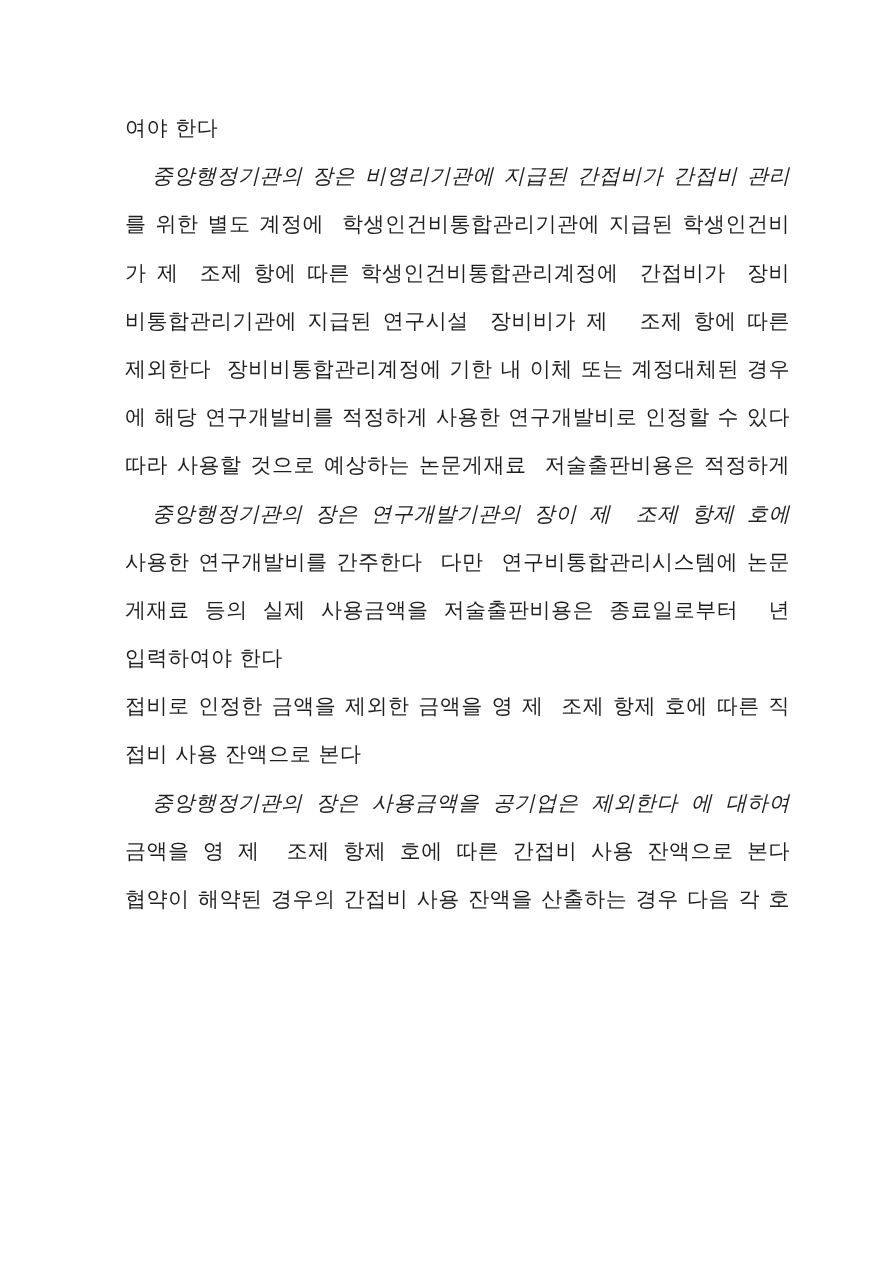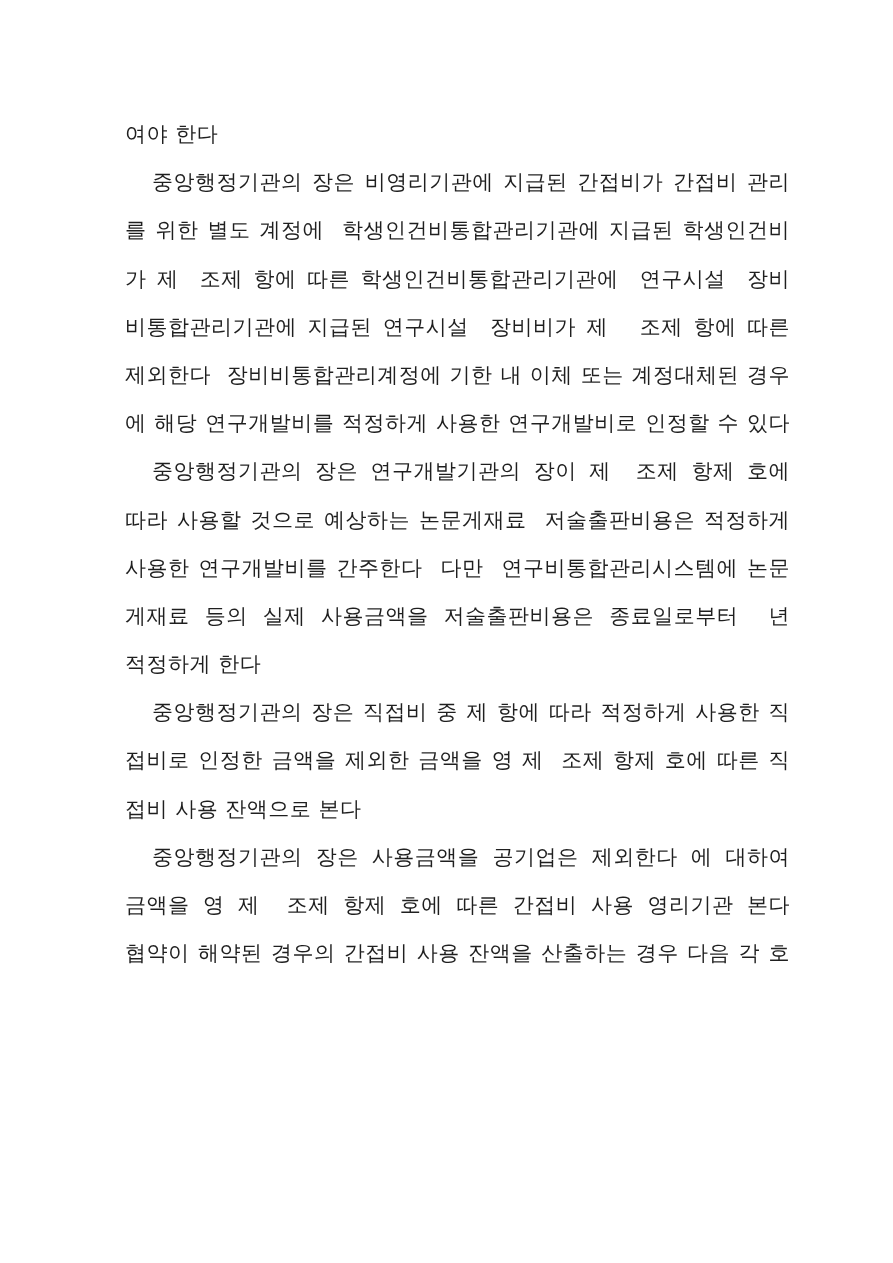--- a/index.html
+++ b/index.html
@@ -15,58 +15,58 @@
     position: relative;
     width: 893px;
     height: 1263px;
     background: #ffffff;
     overflow: hidden;
     font-family: "DejaVu Serif", "Liberation Serif", serif;
   }
   .text-block {
     position: absolute;
     left: 125px;
-    top: 110px;
+    top: 104px;
     width: 665px;
   }
   .line {
     font-size: 21px;
     line-height: 48.2px;
     height: 48.2px;
     white-space: pre-wrap;
     word-break: keep-all;
     overflow: hidden;
     text-align: left;
     letter-spacing: 0.5px;
   }
   .line.justify {
     text-align: justify;
     text-align-last: justify;
   }
   .line.indent {
     padding-left: 27px;
+    font-style: italic;
   }
 </style>
 </head>
 <body>
 
 <div class="page" style="background: rgb(255, 255, 255); color: rgb(31, 31, 31);">
   <div class="text-block">
       <div class="line">여야 한다</div>
       <div class="line justify indent">중앙행정기관의 장은 비영리기관에 지급된 간접비가 간접비 관리</div>
       <div class="line justify">를 위한 별도 계정에  학생인건비통합관리기관에 지급된 학생인건비</div>
-      <div class="line justify">가 제  조제 항에 따른 학생인건비통합관리기관에  연구시설  장비</div>
+      <div class="line justify">가 제  조제 항에 따른 학생인건비통합관리계정에  간접비가  장비</div>
       <div class="line justify">비통합관리기관에 지급된 연구시설  장비비가 제   조제 항에 따른</div>
       <div class="line justify">제외한다  장비비통합관리계정에 기한 내 이체 또는 계정대체된 경우</div>
       <div class="line justify">에 해당 연구개발비를 적정하게 사용한 연구개발비로 인정할 수 있다</div>
+      <div class="line justify">따라 사용할 것으로 예상하는 논문게재료  저술출판비용은 적정하게</div>
       <div class="line justify indent">중앙행정기관의 장은 연구개발기관의 장이 제  조제 항제 호에</div>
-      <div class="line justify">따라 사용할 것으로 예상하는 논문게재료  저술출판비용은 적정하게</div>
       <div class="line justify">사용한 연구개발비를 간주한다  다만  연구비통합관리시스템에 논문</div>
       <div class="line justify">게재료 등의 실제 사용금액을 저술출판비용은 종료일로부터  년 이내에</div>
-      <div class="line">적정하게 한다</div>
-      <div class="line justify indent">중앙행정기관의 장은 직접비 중 제 항에 따라 적정하게 사용한 직</div>
+      <div class="line">입력하여야 한다</div>
       <div class="line justify">접비로 인정한 금액을 제외한 금액을 영 제  조제 항제 호에 따른 직</div>
       <div class="line">접비 사용 잔액으로 본다</div>
       <div class="line justify indent">중앙행정기관의 장은 사용금액을 공기업은 제외한다 에 대하여 간접</div>
-      <div class="line justify">금액을 영 제  조제 항제 호에 따른 간접비 사용 영리기관 본다</div>
+      <div class="line justify">금액을 영 제  조제 항제 호에 따른 간접비 사용 잔액으로 본다</div>
       <div class="line justify">협약이 해약된 경우의 간접비 사용 잔액을 산출하는 경우 다음 각 호</div>
     </div>
 </div>
 
 </body></html>

